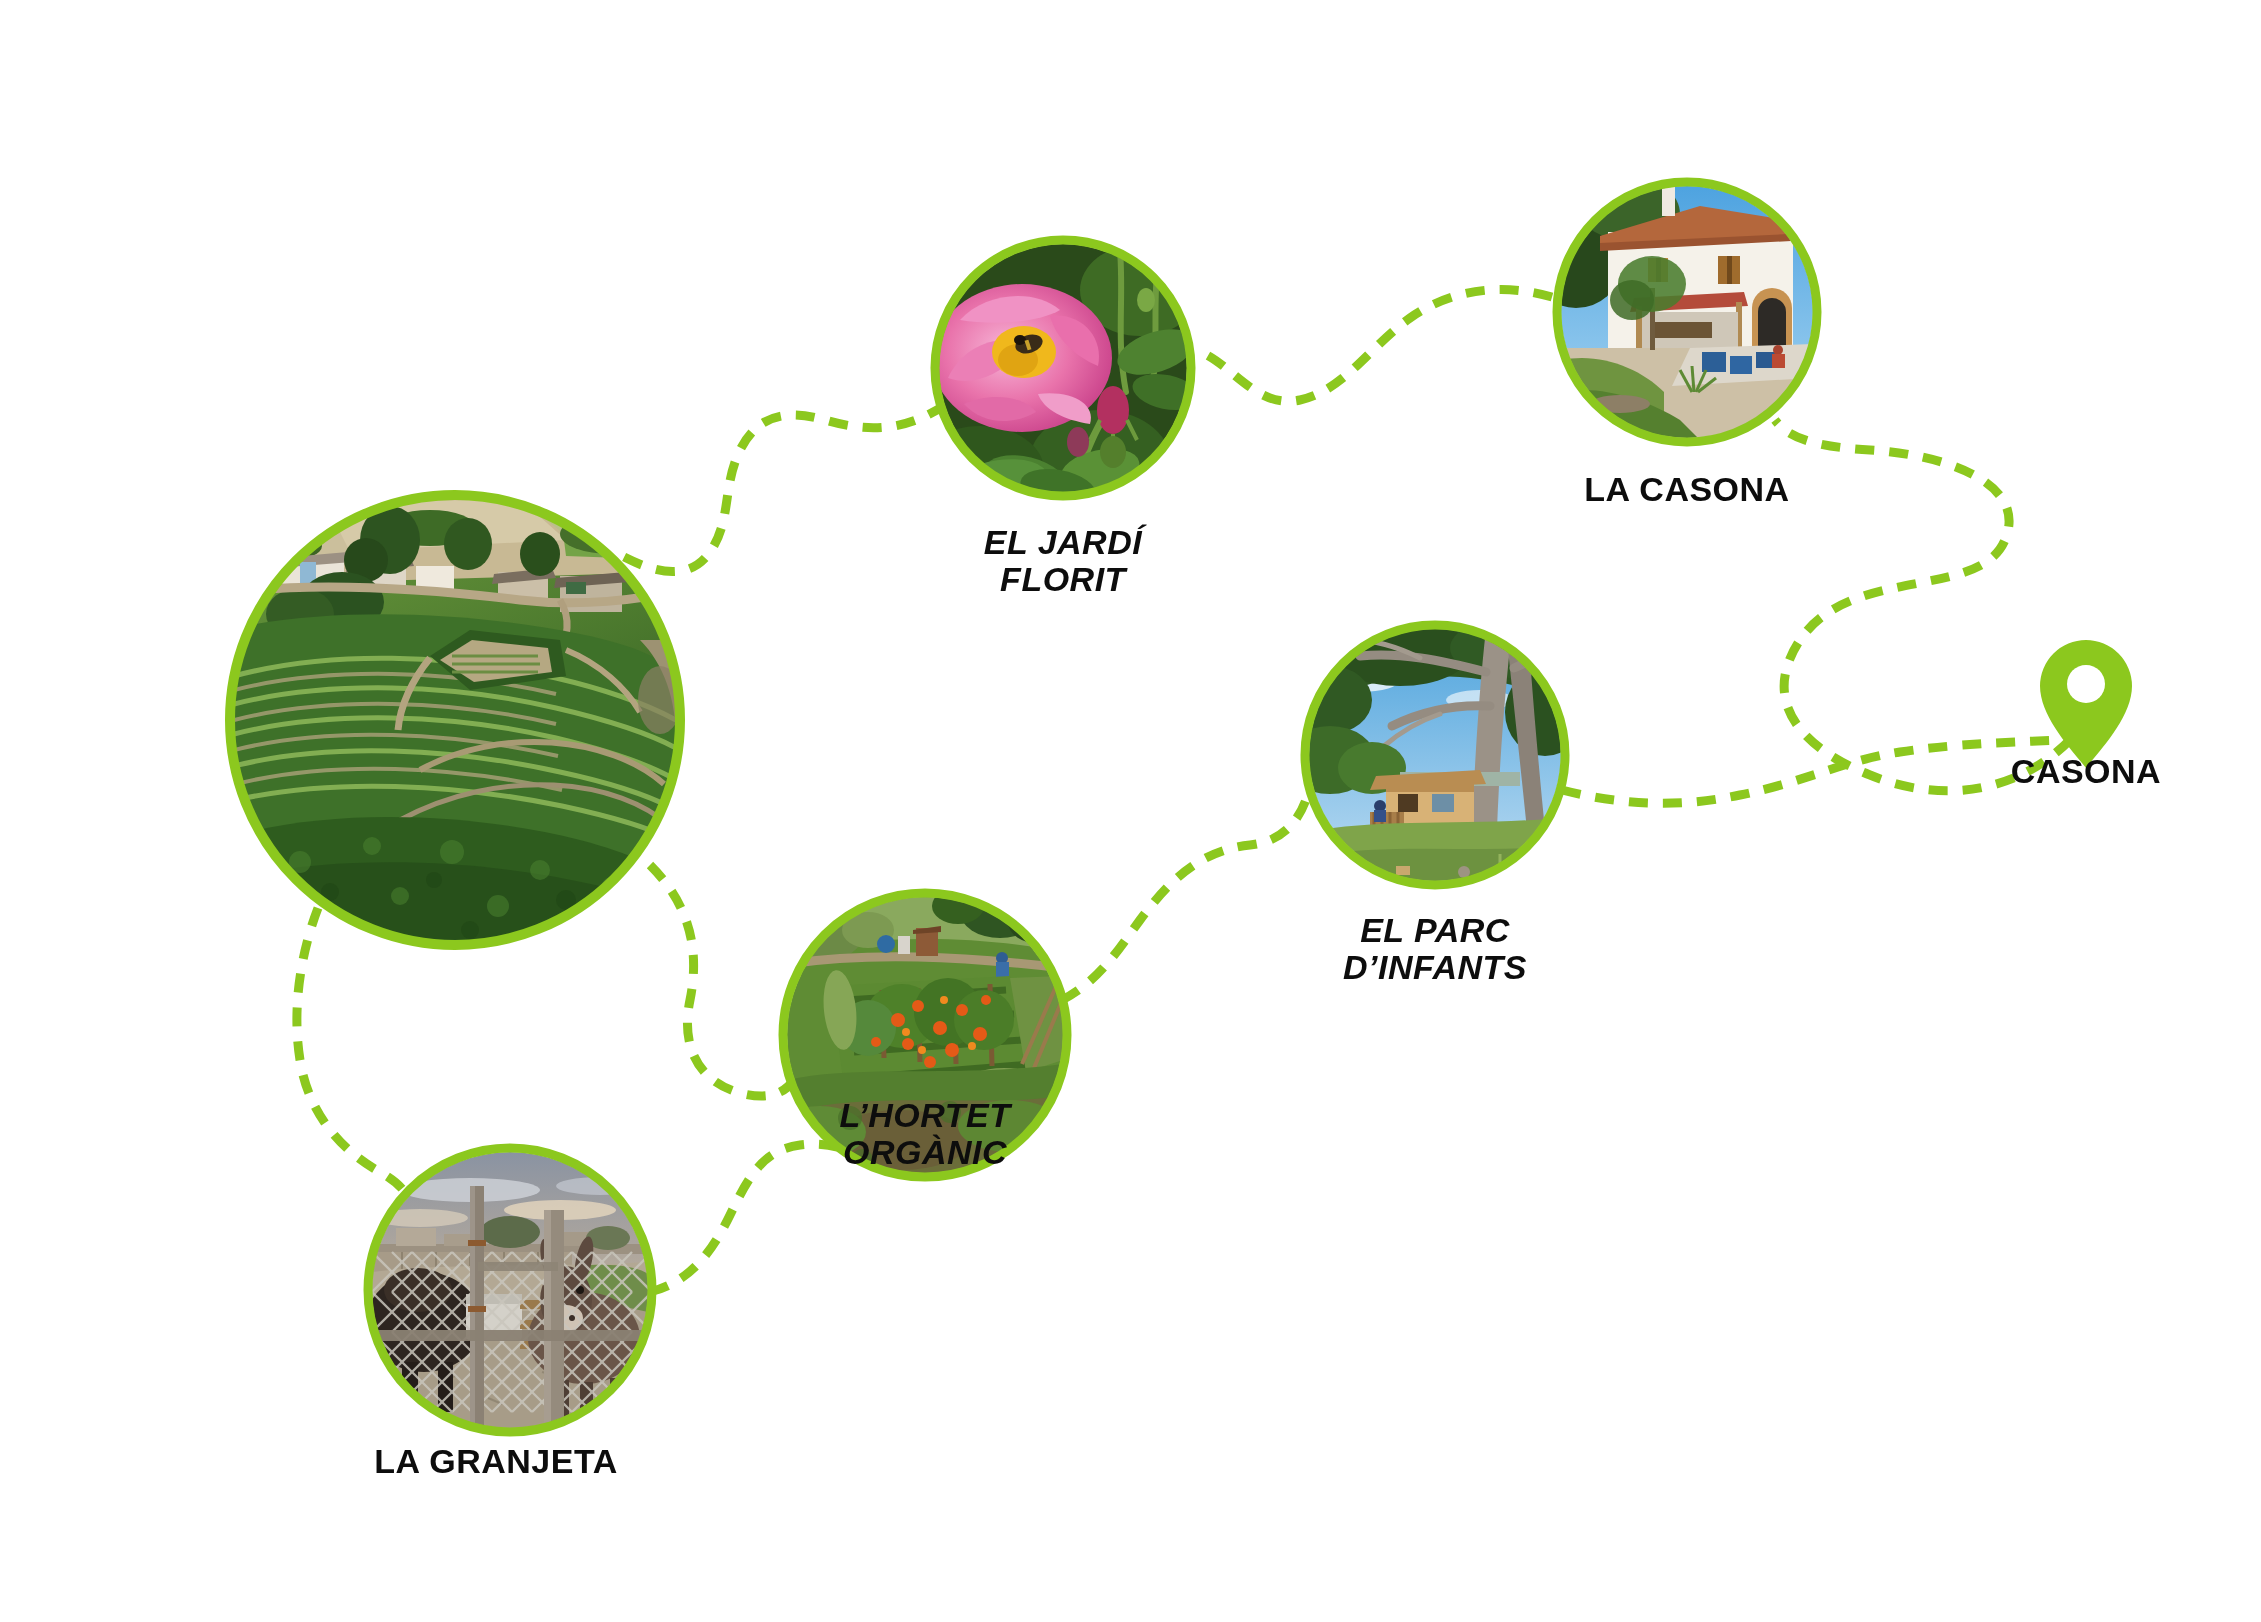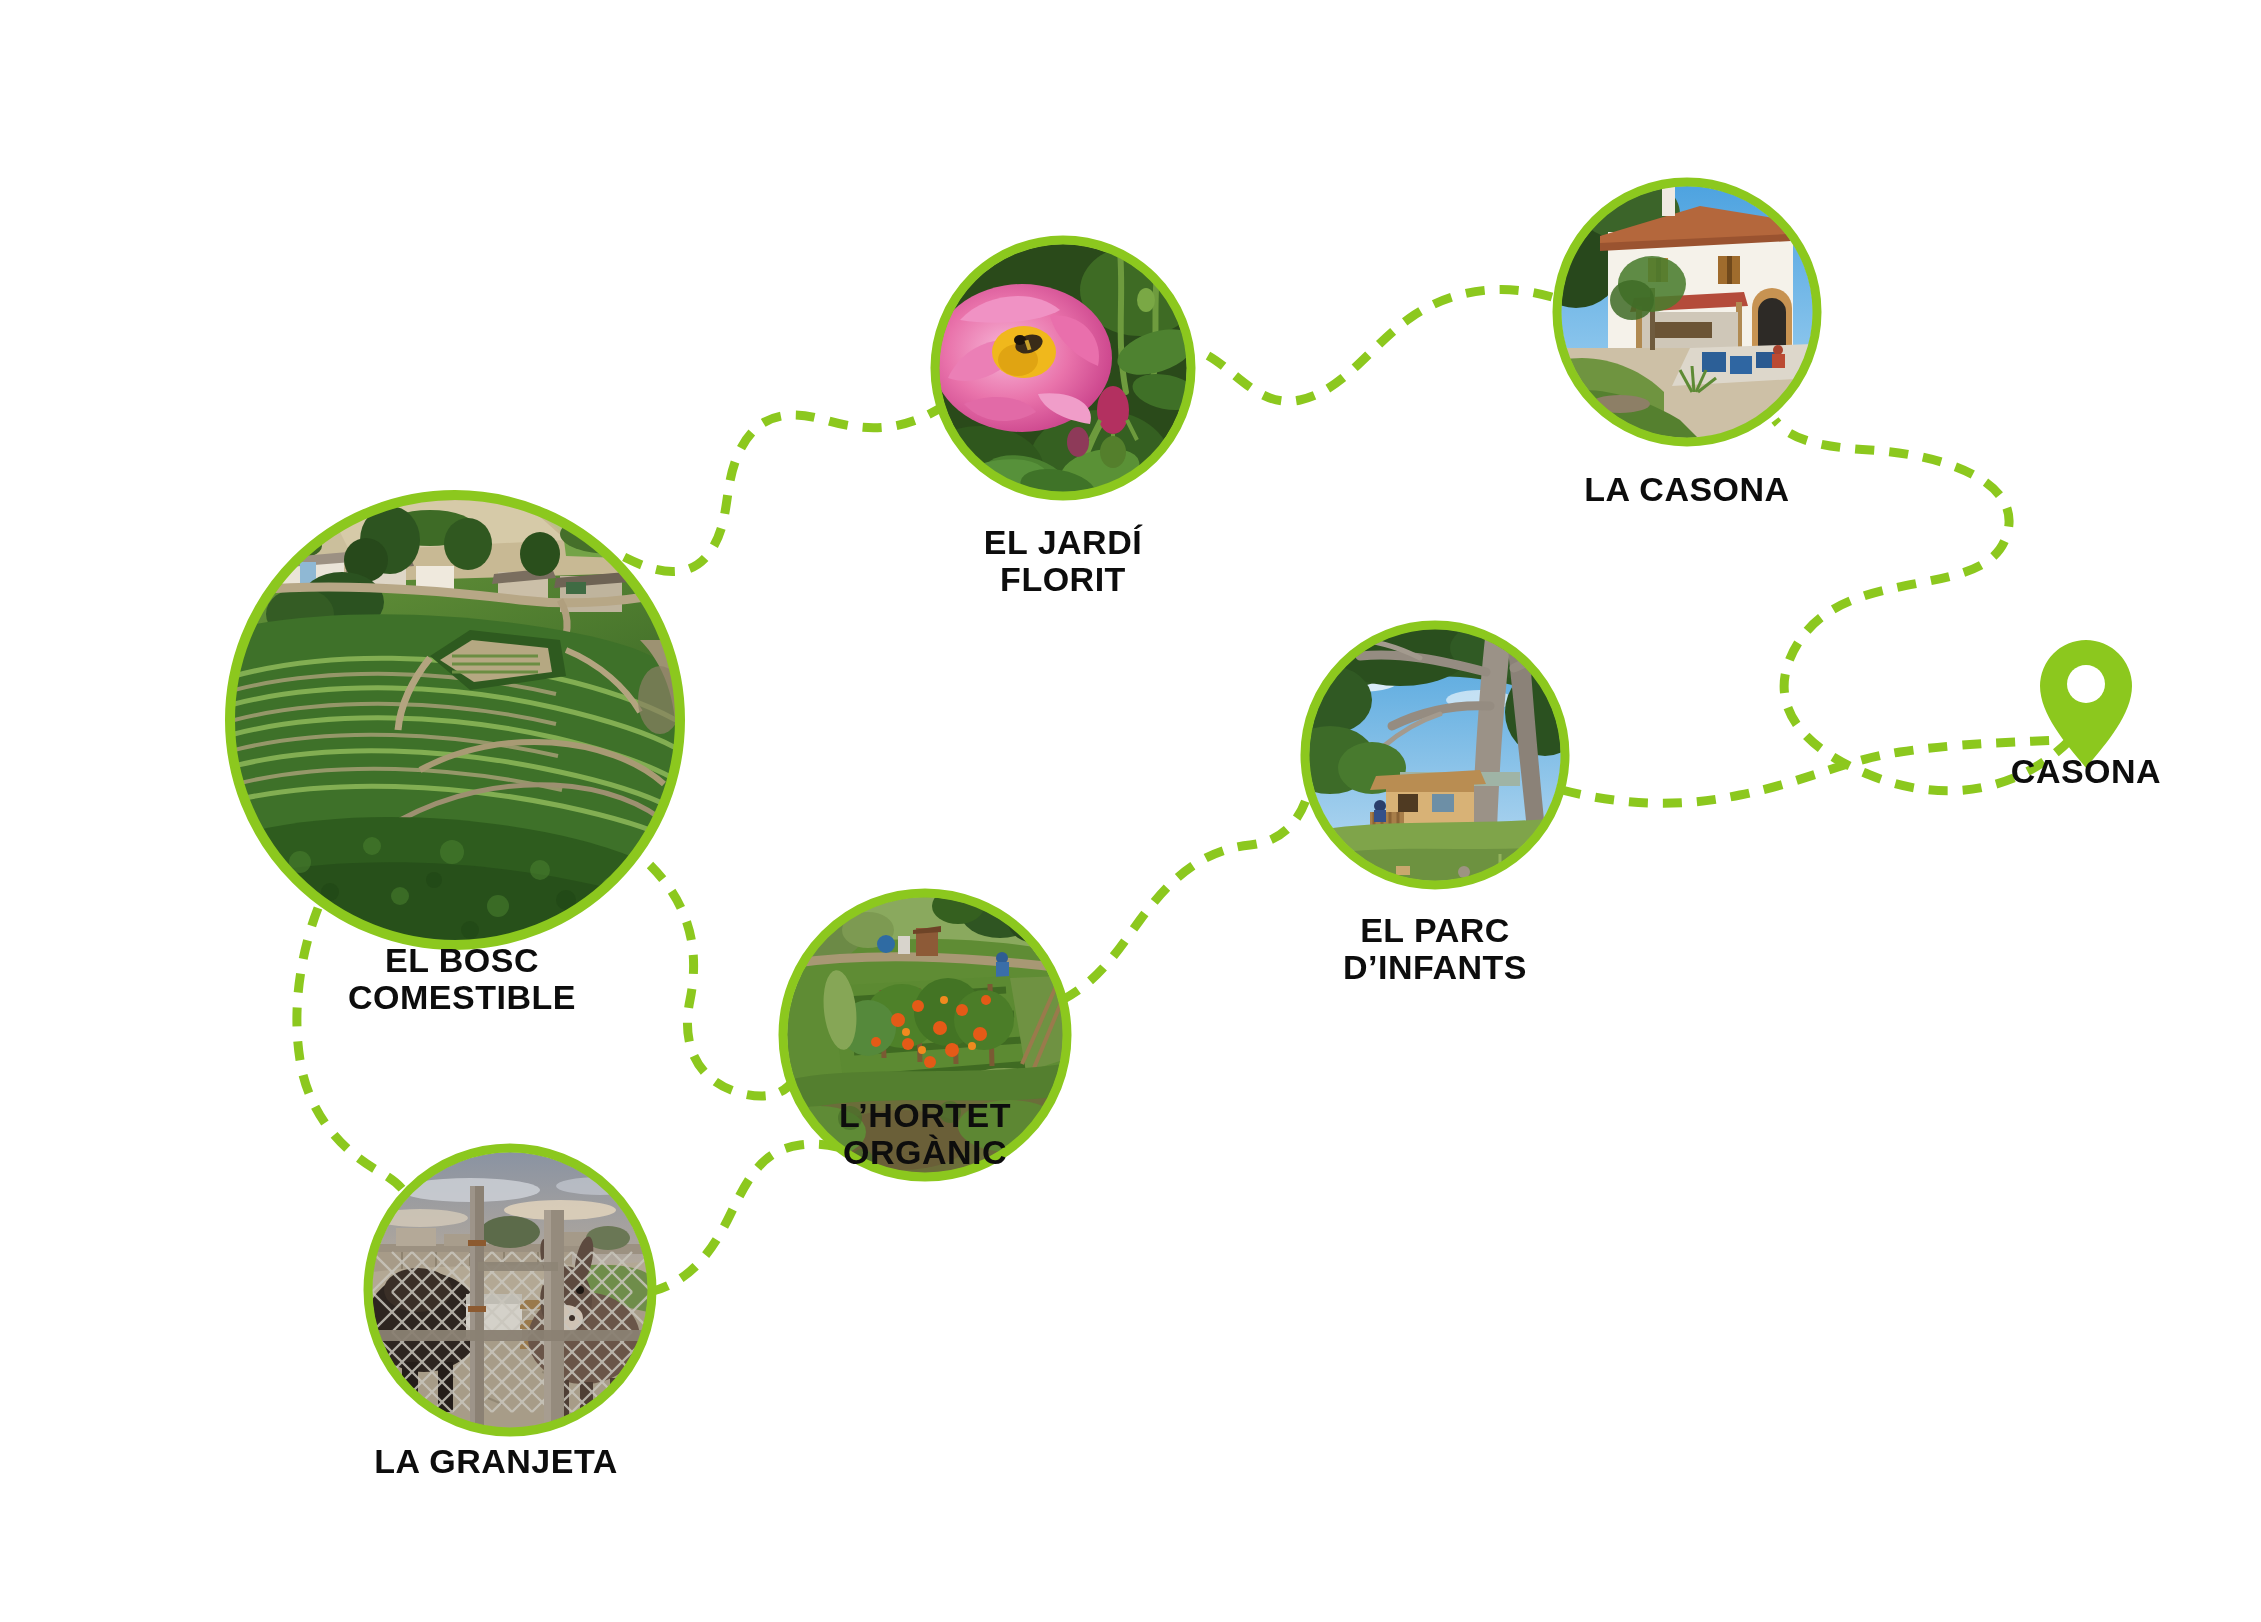--- a/index.html
+++ b/index.html
@@ -33,21 +33,21 @@
     font-family: "Liberation Sans", sans-serif;
     font-weight: bold;
     font-size: 34px;
     line-height: 1.14;
     letter-spacing: 0.5px;
     text-align: center;
     white-space: pre-line;
     transform: translateX(-50%);
     user-select: none;
   }
-  .stop-label.two-line { line-height: 1.1; }
+  .stop-label.two-line { line-height: 1.1; font-style: italic; }
 </style>
 </head>
 <body>
 
 <div id="map-root">
 
   <svg class="map-svg" viewBox="0 0 2261 1622" xmlns="http://www.w3.org/2000/svg">
     <defs>
 
       <clipPath id="clip-casona">
@@ -639,22 +639,20 @@
                a46 46 0 0 1 46 -46 z" fill="#8CC81E"></path>
       <circle cx="2086" cy="684" r="19" fill="#ffffff"></circle>
     </g>
   </svg>
 
   <div class="stop-label" style="left:1687px; top:470px;">LA CASONA</div>
 
   <div class="stop-label two-line" style="left:1063px; top:524px;">EL JARDÍ
 FLORIT</div>
 
-  <div class="stop-label two-line" style="left:462px; top:942px;">EL BOSC
-COMESTIBLE</div>
 
   <div class="stop-label two-line" style="left:925px; top:1097px;">L’HORTET
 ORGÀNIC</div>
 
   <div class="stop-label two-line" style="left:1435px; top:912px;">EL PARC
 D’INFANTS</div>
 
   <div class="stop-label" style="left:496px; top:1442px;">LA GRANJETA</div>
 
   <div class="stop-label" style="left:2086px; top:752px;">CASONA</div>

